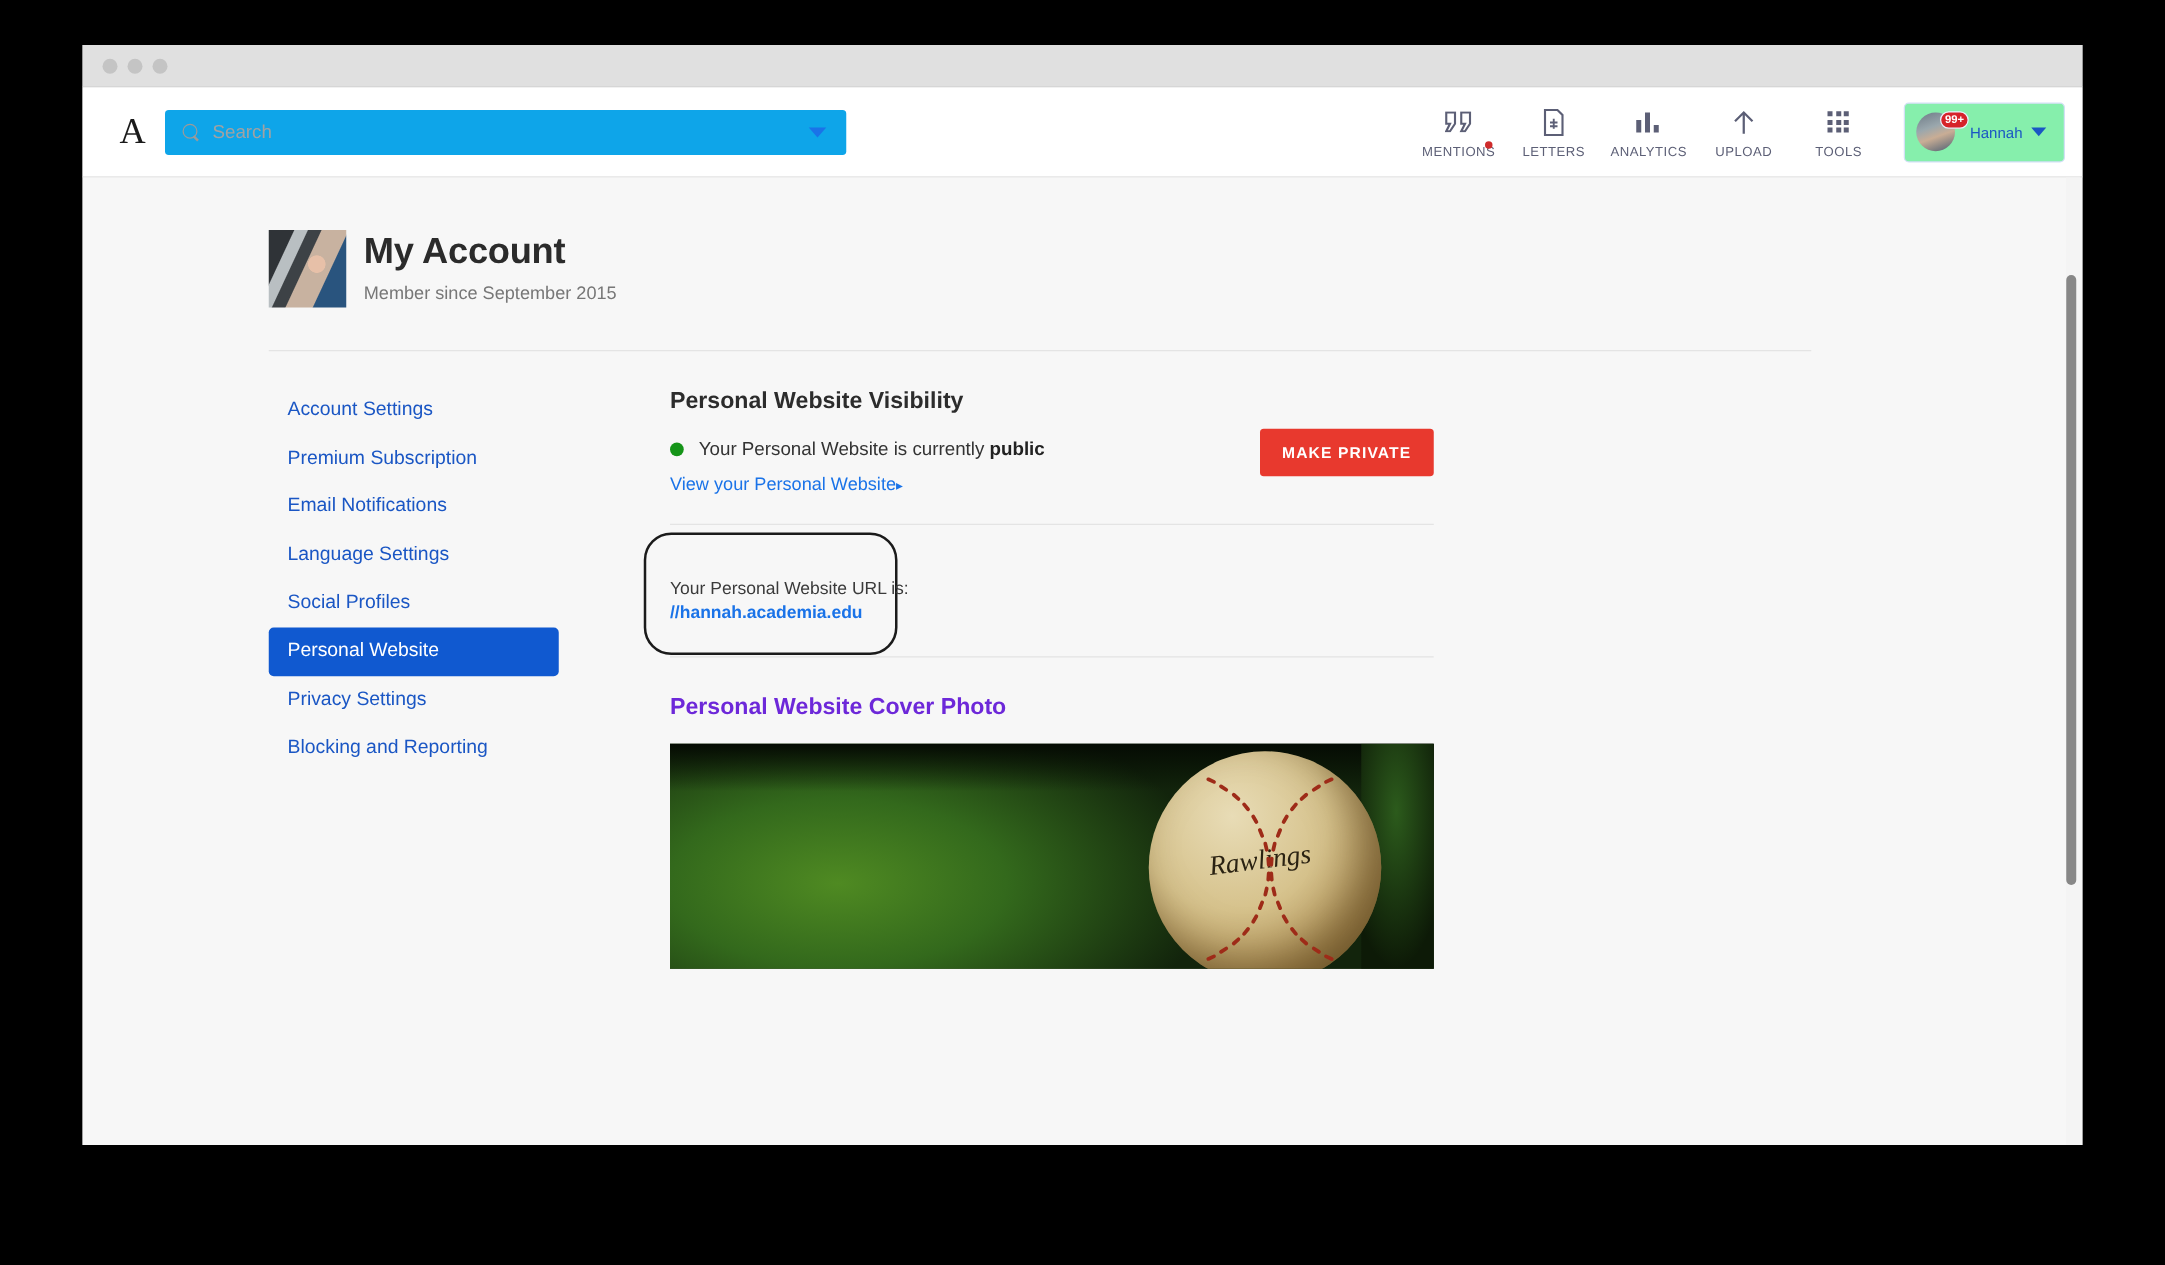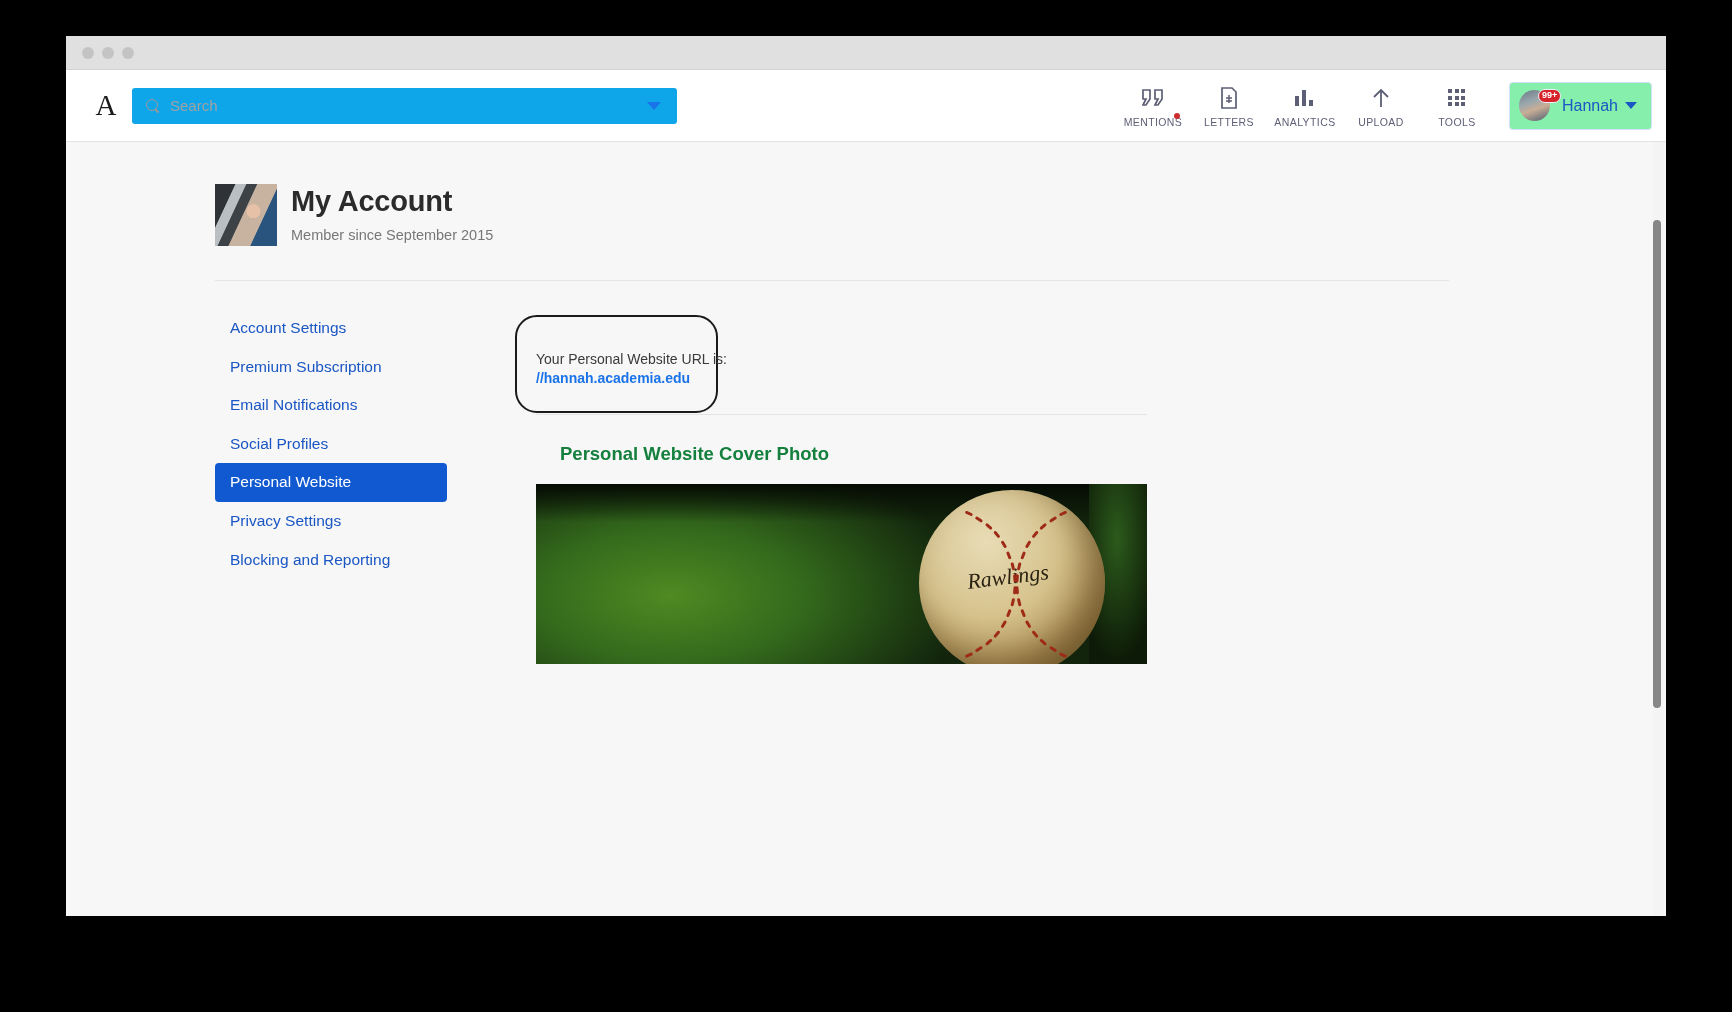--- a/index.html
+++ b/index.html
@@ -126,21 +126,21 @@
     background: linear-gradient(160deg,#6d7a86 0%,#9aa7ad 38%,#c9ad95 60%,#4a5d72 100%);
   }
   #badge {
     position: absolute; left: 28px; top: 6px;
     background: #d6232a; color: #fff;
     font-size: 9px; font-weight: bold;
     border-radius: 9px; padding: 1px 3px 2px;
     border: 1.5px solid #eaf1fb;
     line-height: 1; z-index: 3;
   }
-  #username { font-size: 16px; color: #1a56c4; margin-left: 12px; }
+  #username { font-size: 12px; color: #1a56c4; margin-left: 12px; }
   #userchevron {
     width:0;height:0; margin-left: 7px;
     border-left: 6px solid transparent; border-right: 6px solid transparent;
     border-top: 7px solid #1a56c4;
   }
 
   
   #content { padding: 0 0 0 0; }
   #acct-header {
     display: flex; align-items: flex-start;
@@ -209,21 +209,21 @@
     border-radius: 22px;
     background: transparent;
     pointer-events: none;
   }
   #url-title { font-size: 17px; font-weight: bold; color: #2c2c2c; position: relative; }
   #url-desc { font-size: 14px; color: #3a3a3a; margin-top: 14px; position: relative; }
   #url-value { font-size: 14px; color: #1a73e8; font-weight: bold; margin-top: 3px; display:block; text-decoration:none; position: relative; cursor:pointer; }
 
   
   #cover-sect { padding-top: 28px; }
-  #cover-title { font-size: 18.5px; font-weight: bold; color: #15803d; margin-left: 24px; }
+  #cover-title { font-size: 18.5px; font-weight: bold; color: #6d28d9; }
   #cover-photo {
     margin-top: 19px;
     width: 611px; height: 180px;
     position: relative; overflow: hidden;
     background:
       radial-gradient(ellipse 300px 150px at 22% 62%, #4f8a22 0%, #33691c 45%, #12240c 100%),
       linear-gradient(180deg,#0a1406 0%, #26541a 30%, #3f7a22 62%, #16290d 100%);
   }
   #cover-photo .blur-dark-top {
     position:absolute; left:0; top:0; width:100%; height:38px;
@@ -362,28 +362,40 @@
       </div>
 
       <div id="divider-top"></div>
 
       <div id="columns">
 
         <div id="sidebar">
           <a class="side-item">Account Settings</a>
           <a class="side-item">Premium Subscription</a>
           <a class="side-item">Email Notifications</a>
+          <a class="side-item">Language Settings</a>
           <a class="side-item">Social Profiles</a>
           <a class="side-item active">Personal Website</a>
           <a class="side-item">Privacy Settings</a>
           <a class="side-item">Blocking and Reporting</a>
         </div>
 
         <div id="main">
 
+          <div class="sect">
+            <div class="sect-title">Personal Website Visibility</div>
+            <div class="status-row">
+              <span class="bullet" id="vis-bullet" style="background: rgb(21, 148, 24);"></span>
+              <span class="status-text"><span>Your Personal Website is currently </span><b>public</b></span>
+            </div>
+            <div class="link-row">
+              <a class="plain-link"><span>View your Personal Website</span><span class="arr">▸</span></a>
+            </div>
+            <button class="action-btn" id="btn-make-private" style="top: 34px; background: rgb(232, 57, 46);">MAKE PRIVATE</button>
+          </div>
 
 
           <div id="url-sect">
             <div id="url-highlight"></div>
             <div id="url-desc">Your Personal Website URL is:</div>
             <a id="url-value">//hannah.academia.edu</a>
           </div>
 
           <div id="cover-sect">
             <div id="cover-title">Personal Website Cover Photo</div>

